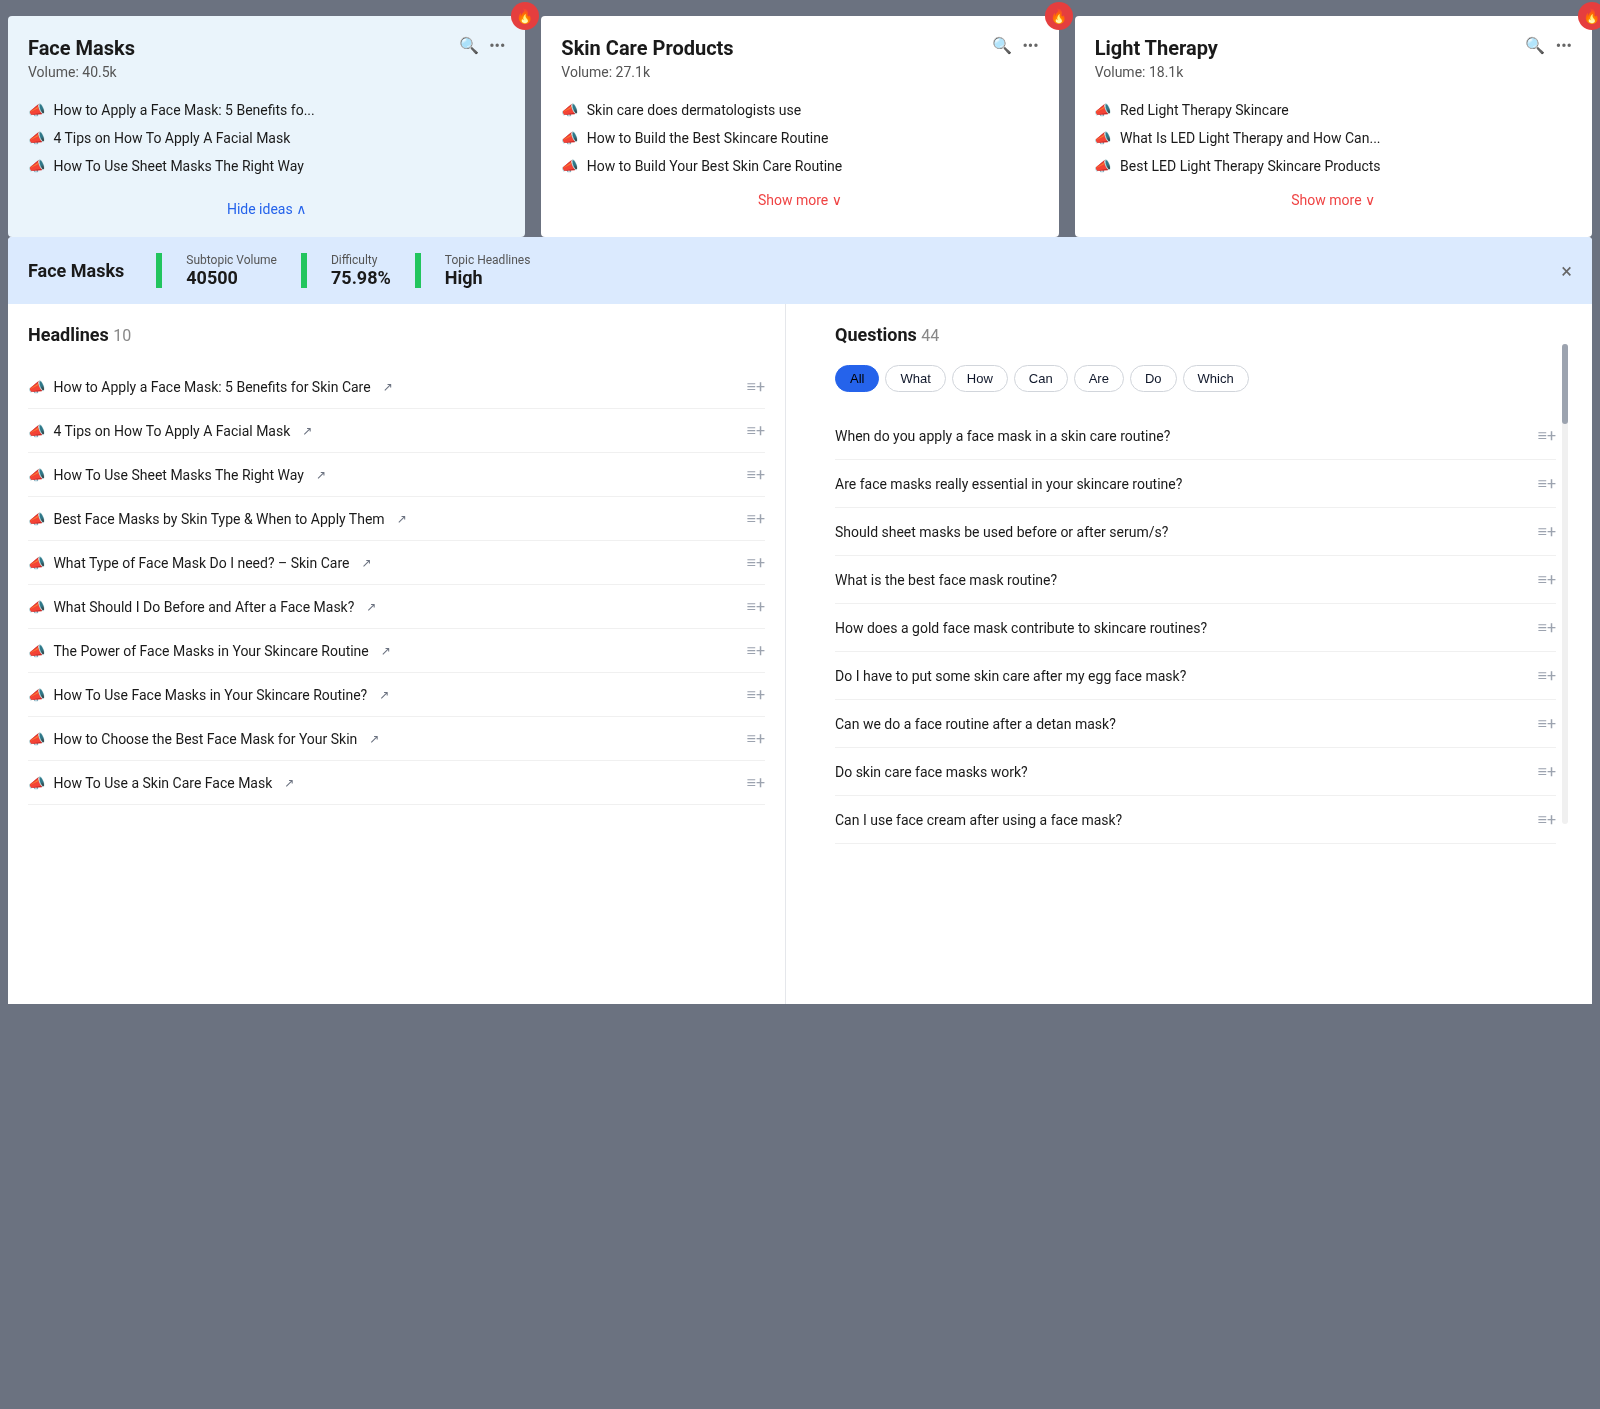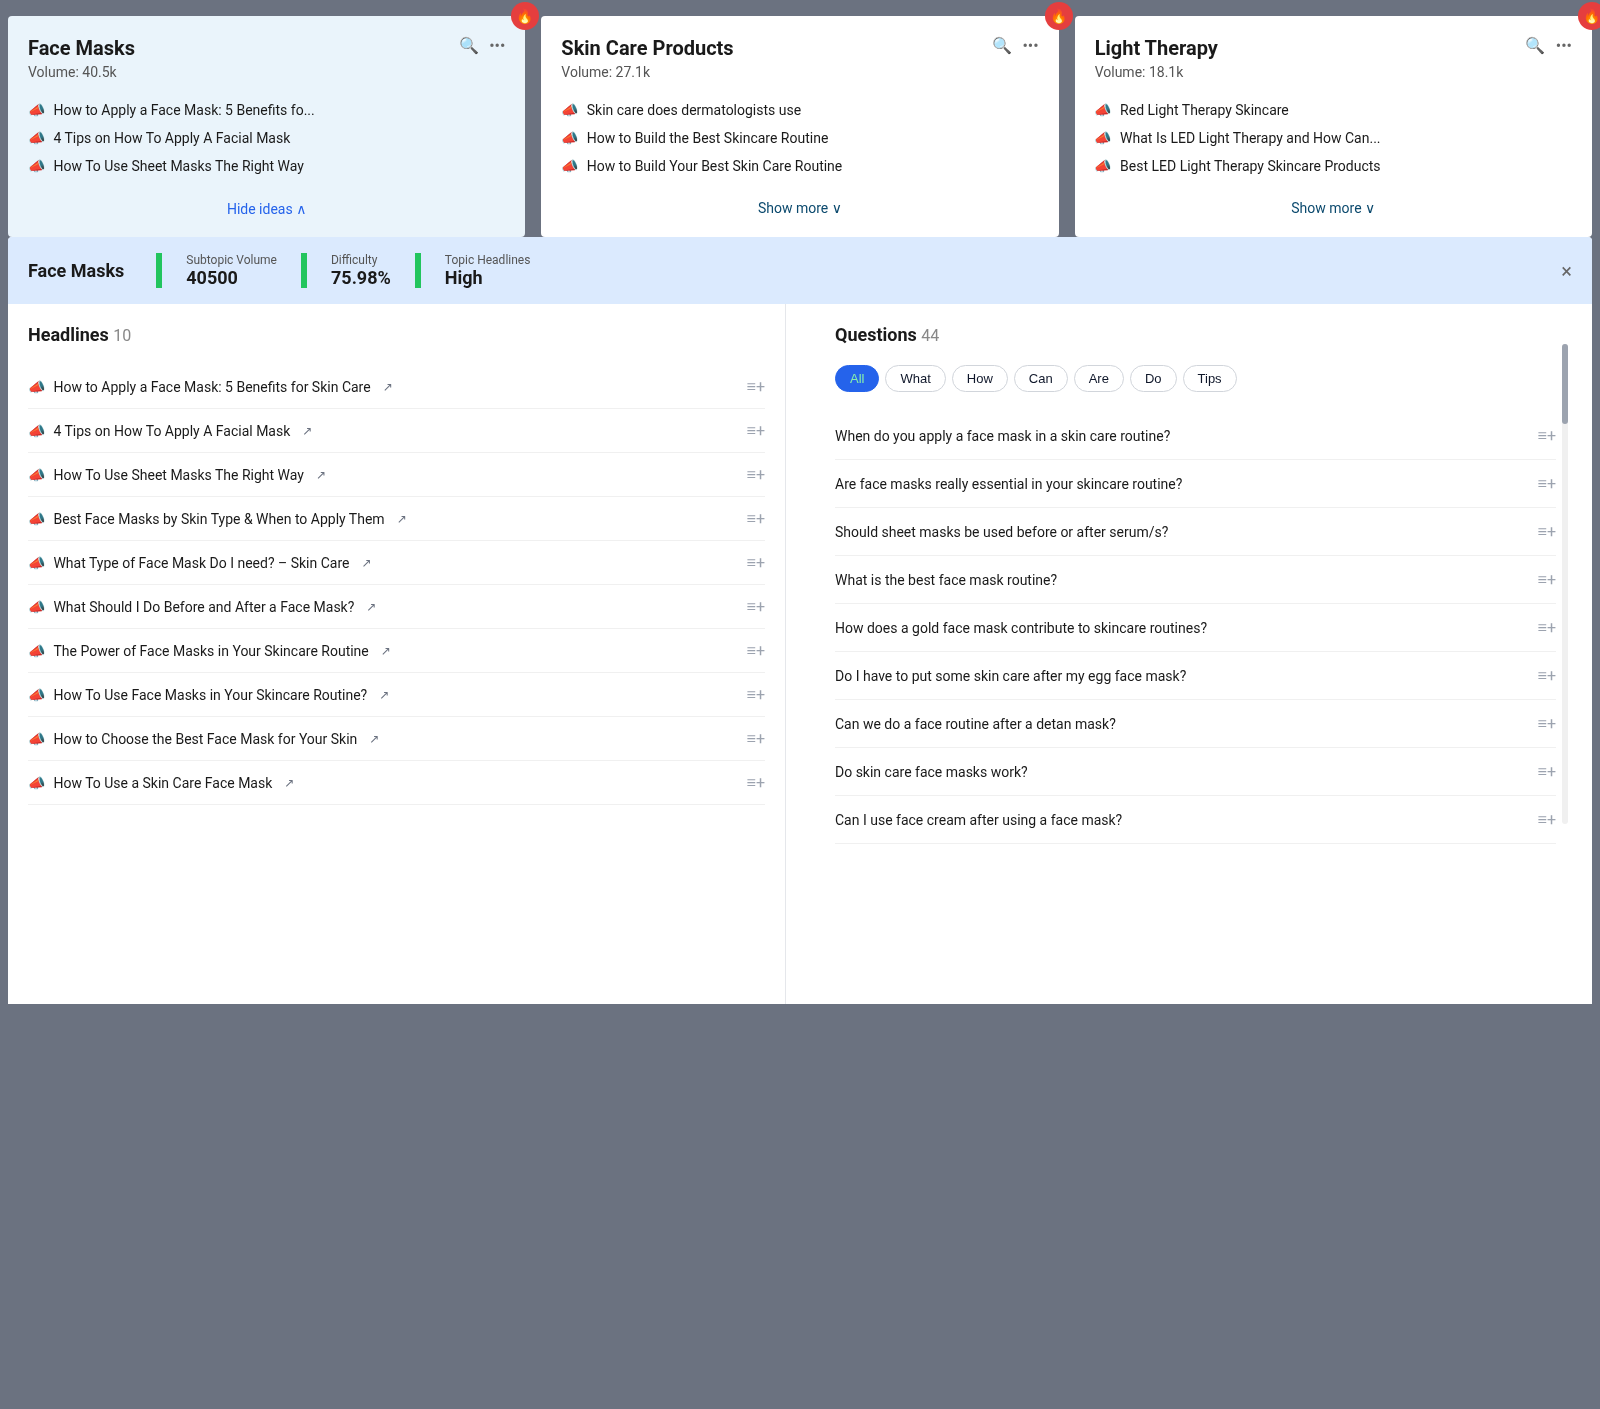--- a/index.html
+++ b/index.html
@@ -83,24 +83,24 @@
     }
     .hide-ideas {
       color: #2563eb;
       font-size: 14px;
       cursor: pointer;
       margin-top: 21px;
       display: block;
       text-align: center;
     }
     .show-more {
-      color: #0c4a6e;
+      color: #ef4444;
       font-size: 14px;
       cursor: pointer;
-      margin-top: 20px;
+      margin-top: 12px;
       display: block;
       text-align: center;
     }
     .bottom-panel {
       background: white;
       margin: 0 8px 0 8px;
       border-radius: 4px 4px 0 0;
       overflow: hidden;
     }
     .panel-header {
@@ -202,21 +202,21 @@
       padding: 5px 14px;
       border-radius: 20px;
       border: 1px solid #d1d5db;
       background: white;
       font-size: 13px;
       cursor: pointer;
       color: #0f172a;
     }
     .filter-btn.active {
       background: #2563eb;
-      color: #86efac;
+      color: #000000;
       border-color: #2563eb;
     }
     .question-item {
       display: flex;
       align-items: center;
       justify-content: space-between;
       padding: 14px 0;
       border-bottom: 1px solid #f0f0f0;
       font-size: 14px;
       color: #1a1a1a;
@@ -458,21 +458,21 @@
   <button class="filter-btn">What</button>
 
   <button class="filter-btn">How</button>
 
   <button class="filter-btn">Can</button>
 
   <button class="filter-btn">Are</button>
 
   <button class="filter-btn">Do</button>
 
-  <button class="filter-btn">Tips</button>
+  <button class="filter-btn">Which</button>
 </div>
     <div>
   <div class="question-item">
     <span>When do you apply a face mask in a skin care routine?</span>
     <span class="add-icon">≡+</span>
   </div>
 
   <div class="question-item">
     <span>Are face masks really essential in your skincare routine?</span>
     <span class="add-icon">≡+</span>

